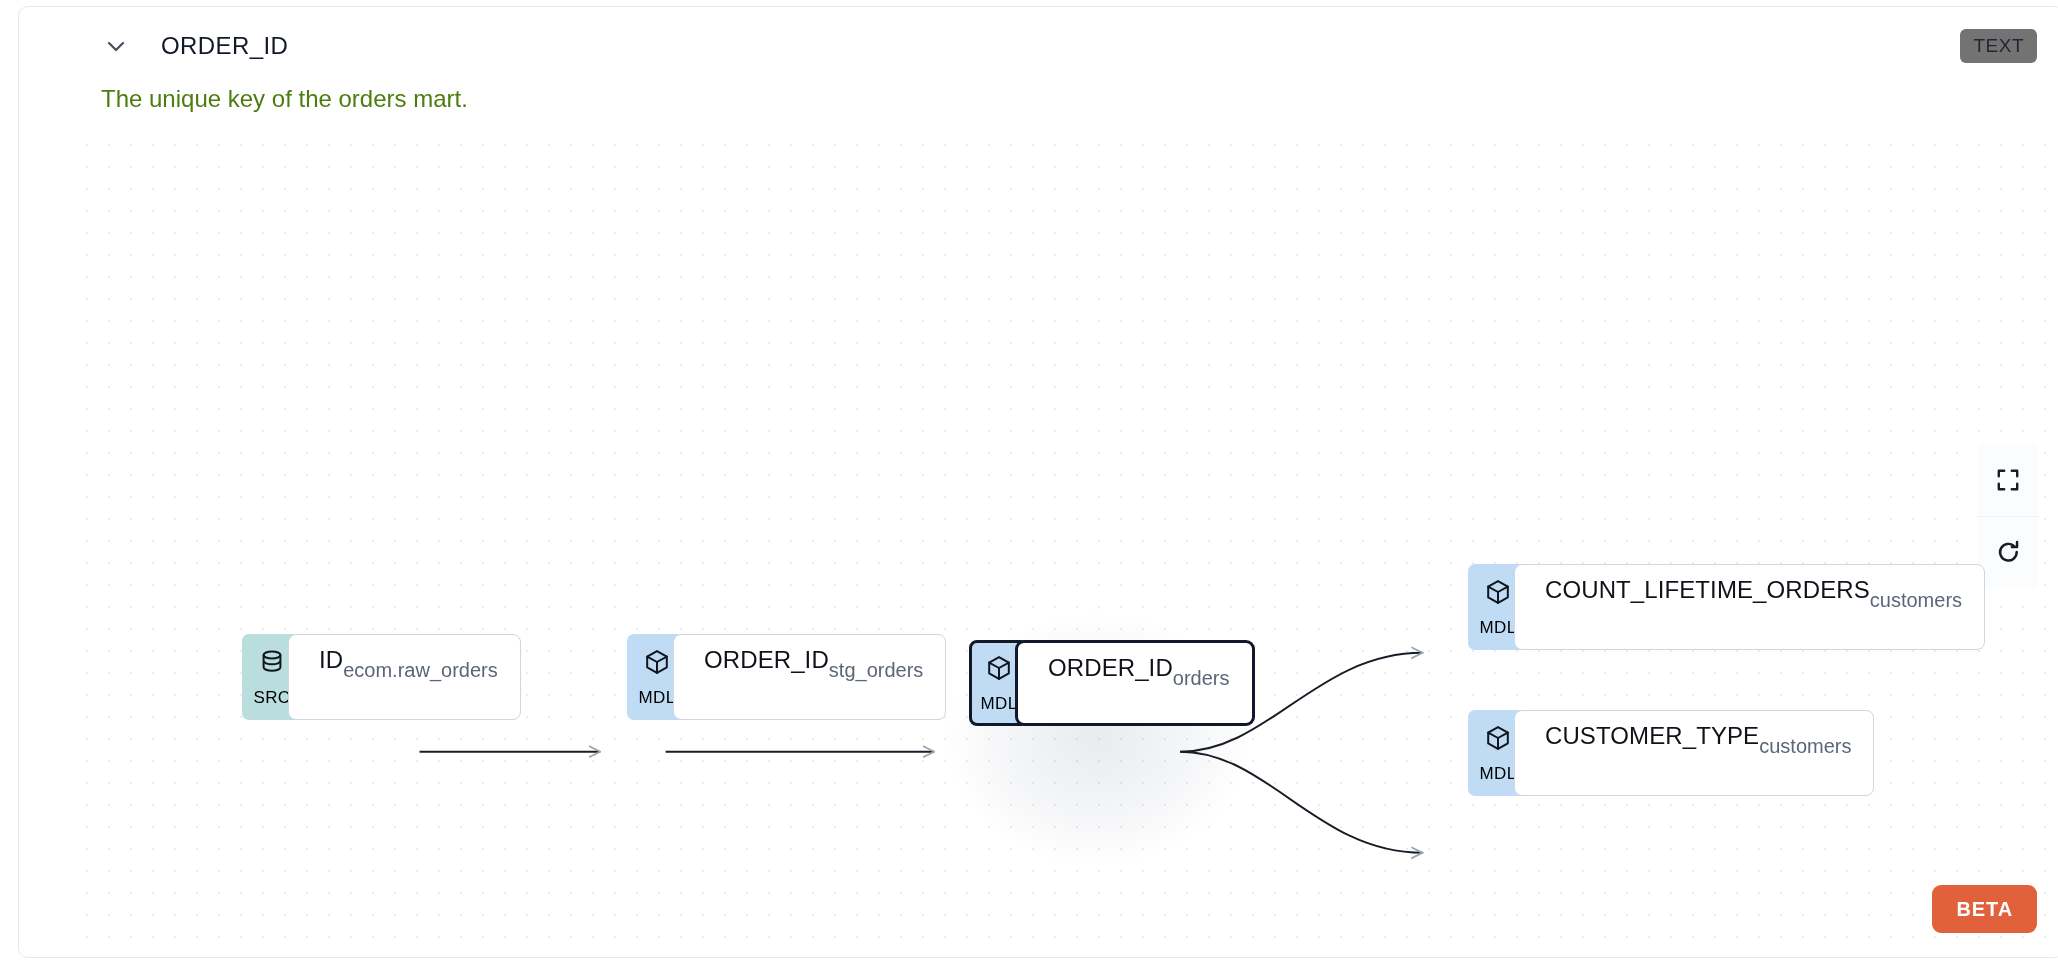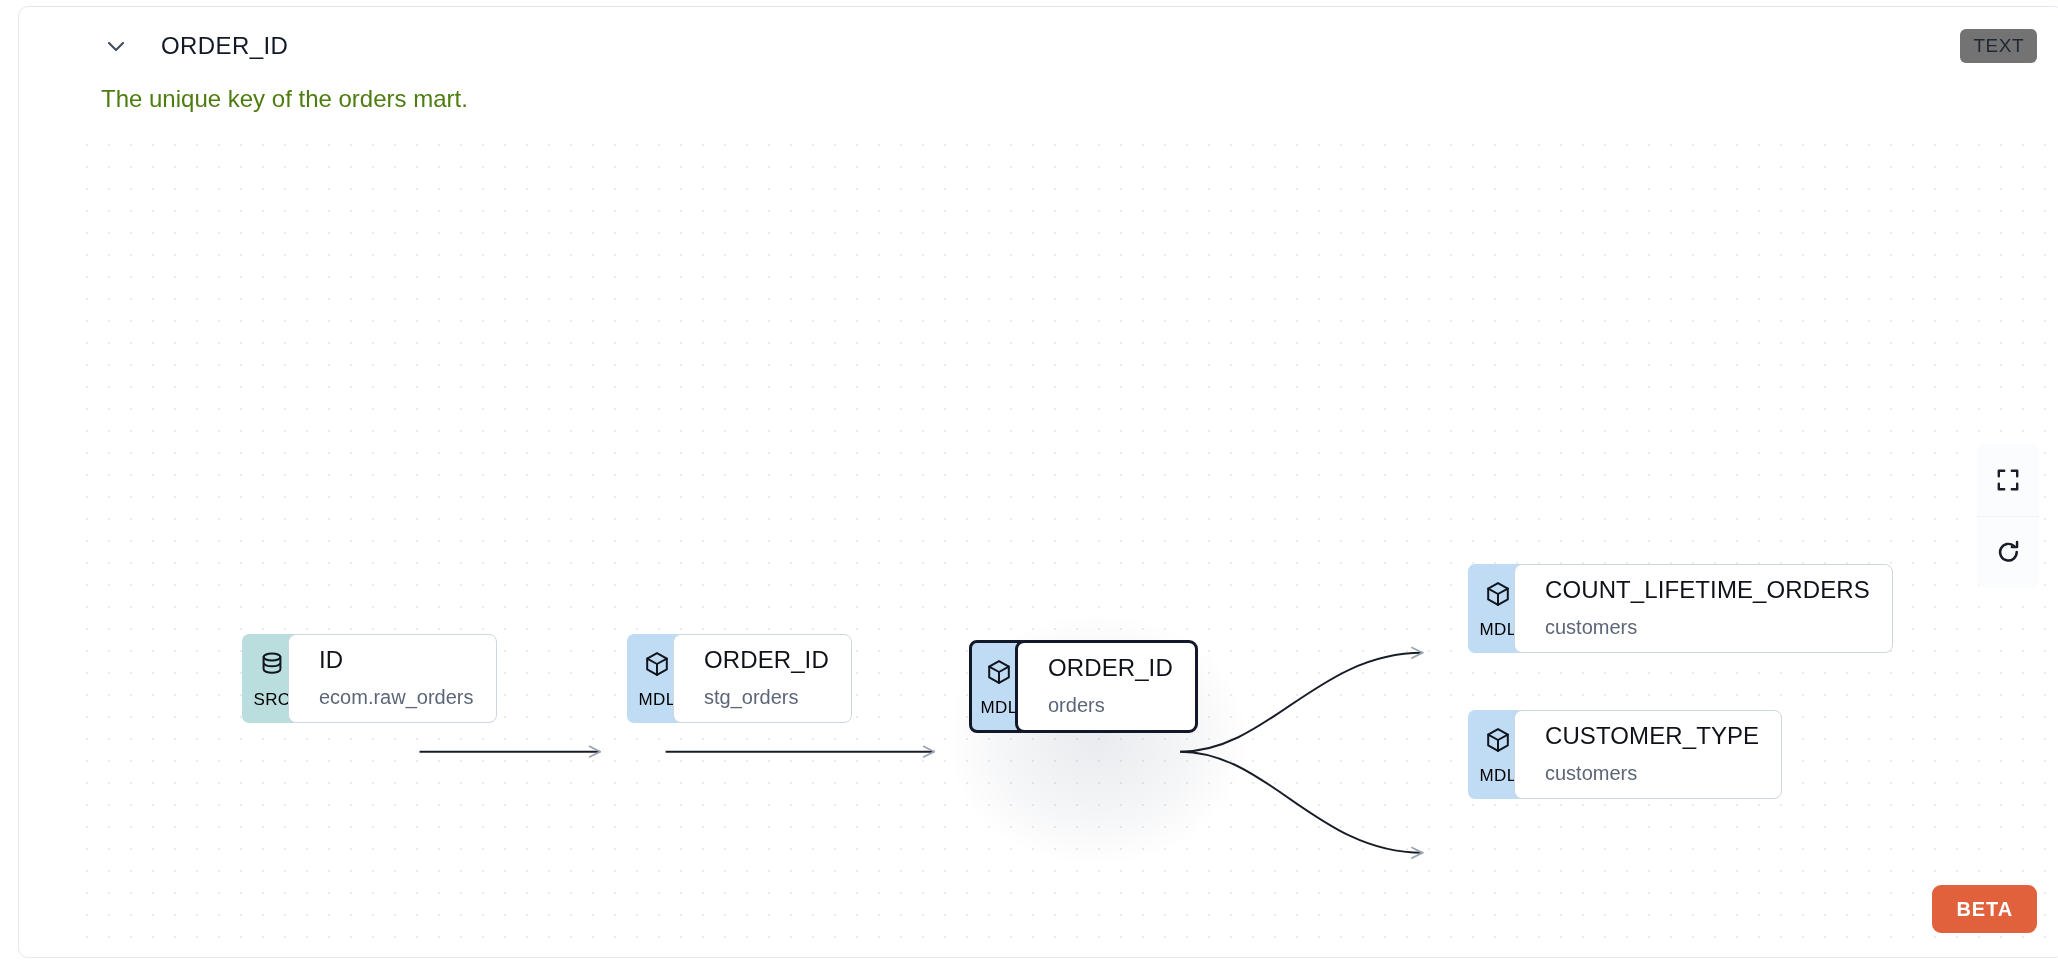--- a/index.html
+++ b/index.html
@@ -172,21 +172,21 @@
     letter-spacing: 0.3px;
   }
 
   .node-body {
     background: #ffffff;
     border: 1px solid #cfd6e0;
     border-radius: 8px;
     margin-left: -14px;
     padding: 12px 22px 14px 30px;
     display: flex;
-    flex-direction: column;
+    flex-direction: row;
     justify-content: center;
     position: relative;
     z-index: 2;
     min-height: 86px;
   }
 
   .node-title {
     font-size: 24px;
     color: #0f1319;
     line-height: 1.12;

